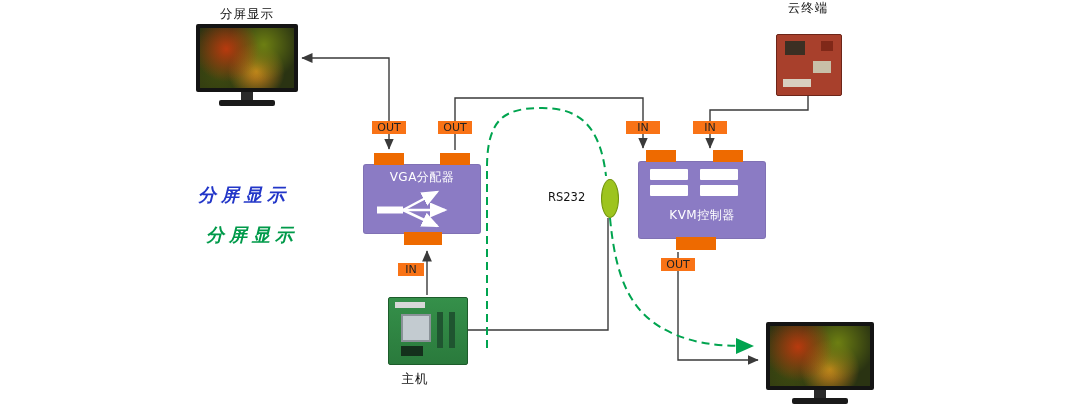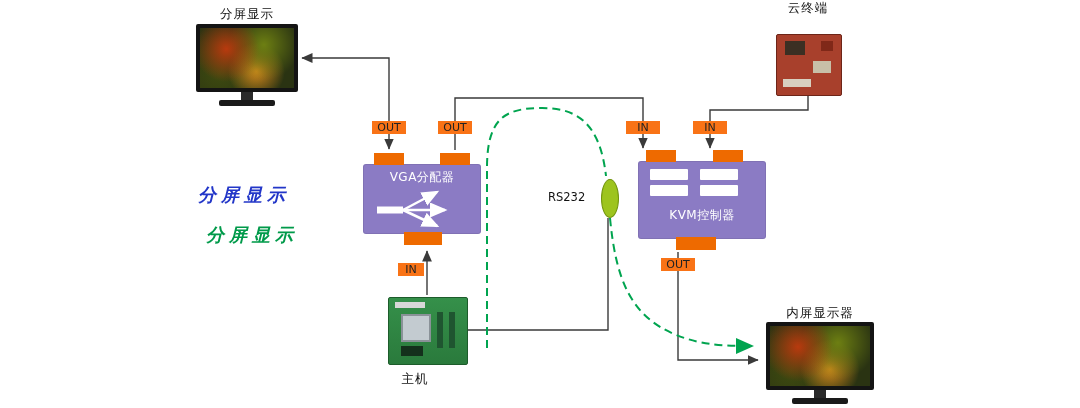--- a/index.html
+++ b/index.html
@@ -115,21 +115,20 @@
 
   <div class="abs board" style="left:388px;top:297px;width:78px;height:66px;background:linear-gradient(#35904a,#2a7a3c);border:1px solid #1d5c2b;">
     <div class="abs" style="left:6px;top:4px;width:30px;height:6px;background:#d8d8d8;"></div>
     <div class="abs" style="left:12px;top:16px;width:26px;height:24px;background:#c3cbd0;border:2px solid #8a9298;"></div>
     <div class="abs" style="left:48px;top:14px;width:6px;height:36px;background:#1f5530;"></div>
     <div class="abs" style="left:60px;top:14px;width:6px;height:36px;background:#1f5530;"></div>
     <div class="abs" style="left:12px;top:48px;width:22px;height:10px;background:#14301c;"></div>
   </div>
   <div class="abs comp-label" style="left:376px;top:371px;width:78px;">主机</div>
 
-  <div class="abs comp-label" style="left:766px;top:305px;width:108px;">内屏显示器</div>
   <div class="abs monitor" style="left:766px;top:322px;width:108px;">
     <div class="screen" style="height:60px;">
       <div class="screen-art"></div>
     </div>
     <div class="neck"></div>
     <div class="base"></div>
   </div>
 
 </div>
 

